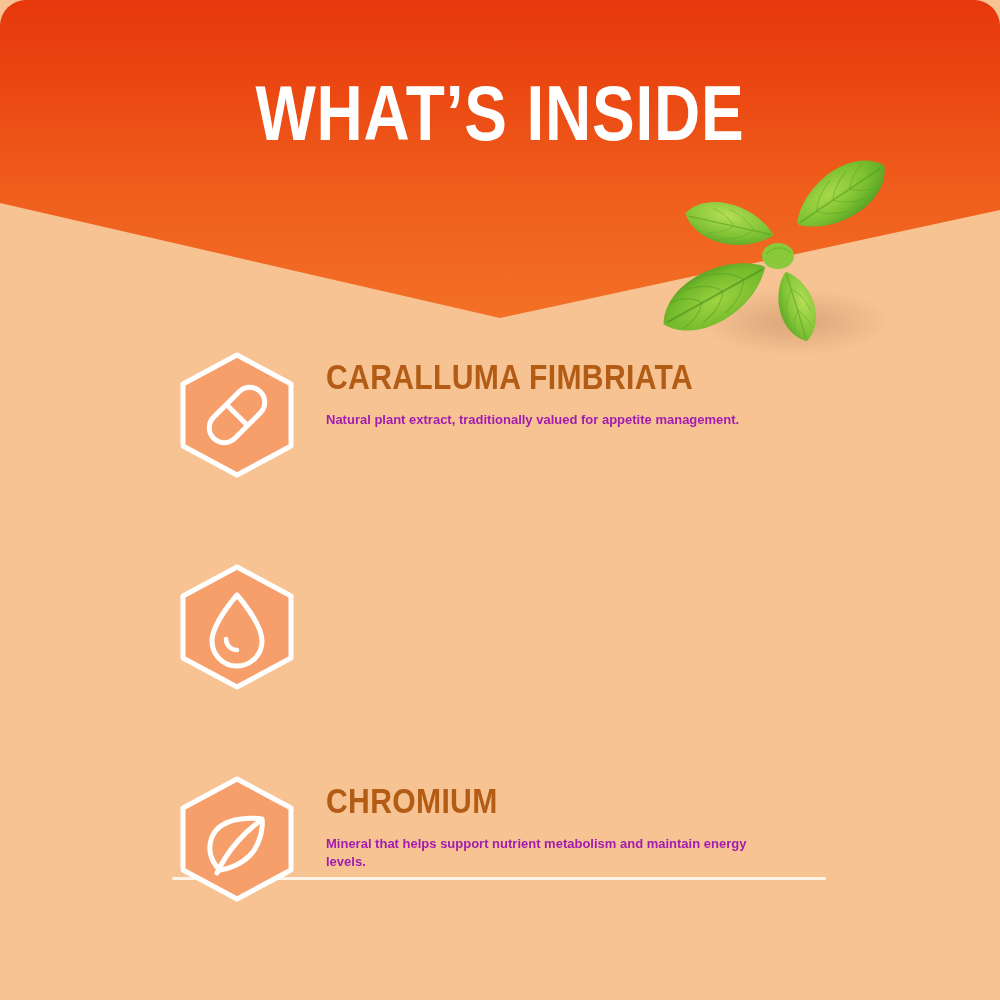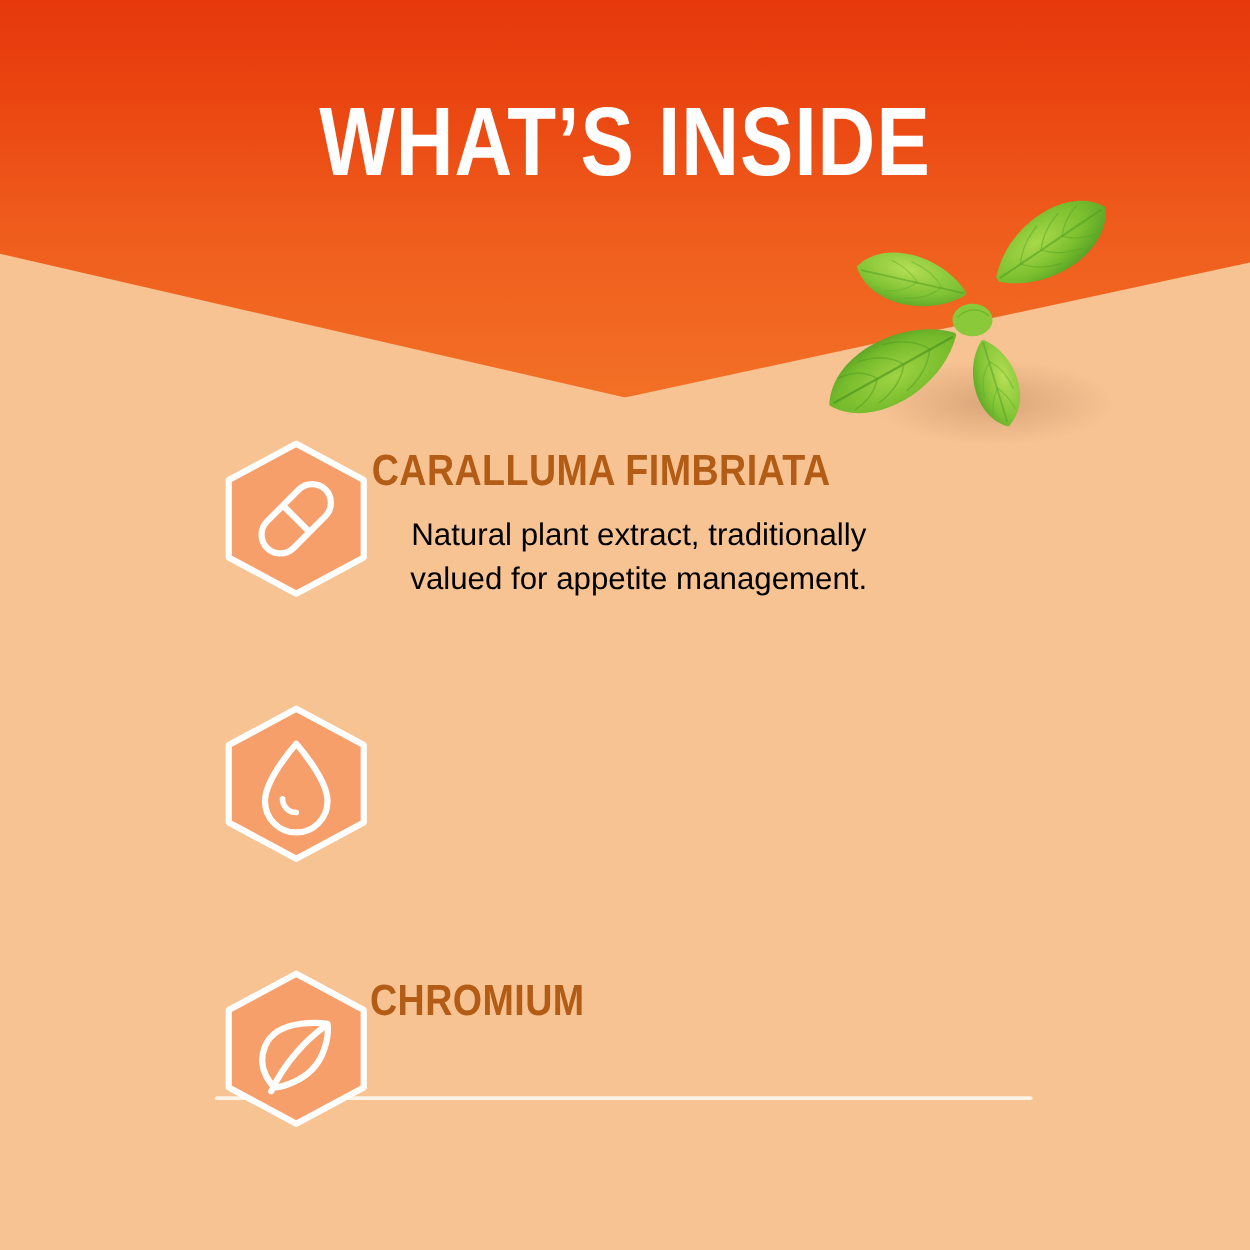--- a/index.html
+++ b/index.html
@@ -13,20 +13,21 @@
     font-family: "Liberation Sans", sans-serif;
     background: #f7c393;
   }
 
   #infographic {
     position: relative;
     width: 1000px;
     height: 1000px;
     background: #f7c393;
     overflow: hidden;
+    border-radius: 26px;
   }
 
   
   .banner {
     position: absolute;
     left: 0;
     top: 0;
     width: 1000px;
     height: 330px;
     background: linear-gradient(180deg, #e6380c 0%, #ea4410 22%, #ef5c1c 55%, #f37227 100%);
@@ -82,44 +83,44 @@
   .hex-wrap {
     position: relative;
     width: 118px;
     height: 128px;
     flex: 0 0 118px;
     margin-top: 6px;
   }
   .hex-wrap svg { display: block; }
 
   .row-text {
+    margin-left: 30px;
     padding-top: 14px;
     max-width: 470px;
-    text-align: center;
   }
 
   .ing-title {
     font-family: "Liberation Sans Narrow", "Liberation Sans", sans-serif;
     font-weight: bold;
     font-size: 35px;
     color: #b35c16;
     letter-spacing: 0.4px;
     line-height: 1;
     margin: 0 0 17px 0;
     transform: scaleX(0.86);
     transform-origin: left center;
     white-space: nowrap;
   }
 
   .ing-desc {
     font-family: "Liberation Sans", sans-serif;
-    font-weight: normal;
-    font-size: 25px;
+    font-weight: bold;
+    font-size: 13px;
     line-height: 1.38;
-    color: #000000;
+    color: #a21caf;
     margin: 0;
     max-width: 430px;
   }
 
   .divider {
     position: absolute;
     left: 172px;
     width: 654px;
     height: 3px;
     background: #fdf3e6;
@@ -249,17 +250,18 @@
     <div class="row row-3">
       <div class="hex-wrap">
         <svg width="118" height="128" viewBox="0 0 118 128" xmlns="http://www.w3.org/2000/svg">
           <polygon points="59,4 113,33 113,95 59,124 5,95 5,33" fill="#f79f6b" stroke="#ffffff" stroke-width="5" stroke-linejoin="round"></polygon>
           <path d="M84,44 C84,44 44,38 34,62 C26,82 42,95 42,95 C42,95 70,92 80,68 C86,54 84,44 84,44 Z" fill="none" stroke="#ffffff" stroke-width="5" stroke-linejoin="round"></path>
           <path d="M82,46 C68,56 50,74 39,98" fill="none" stroke="#ffffff" stroke-width="5" stroke-linecap="round"></path>
         </svg>
       </div>
       <div class="row-text">
         <p class="ing-title">CHROMIUM</p>
+        <p class="ing-desc">Mineral that helps support nutrient metabolism and maintain energy levels.</p>
       </div>
     </div>
 
   </div>
 </div>
 
 </body></html>

